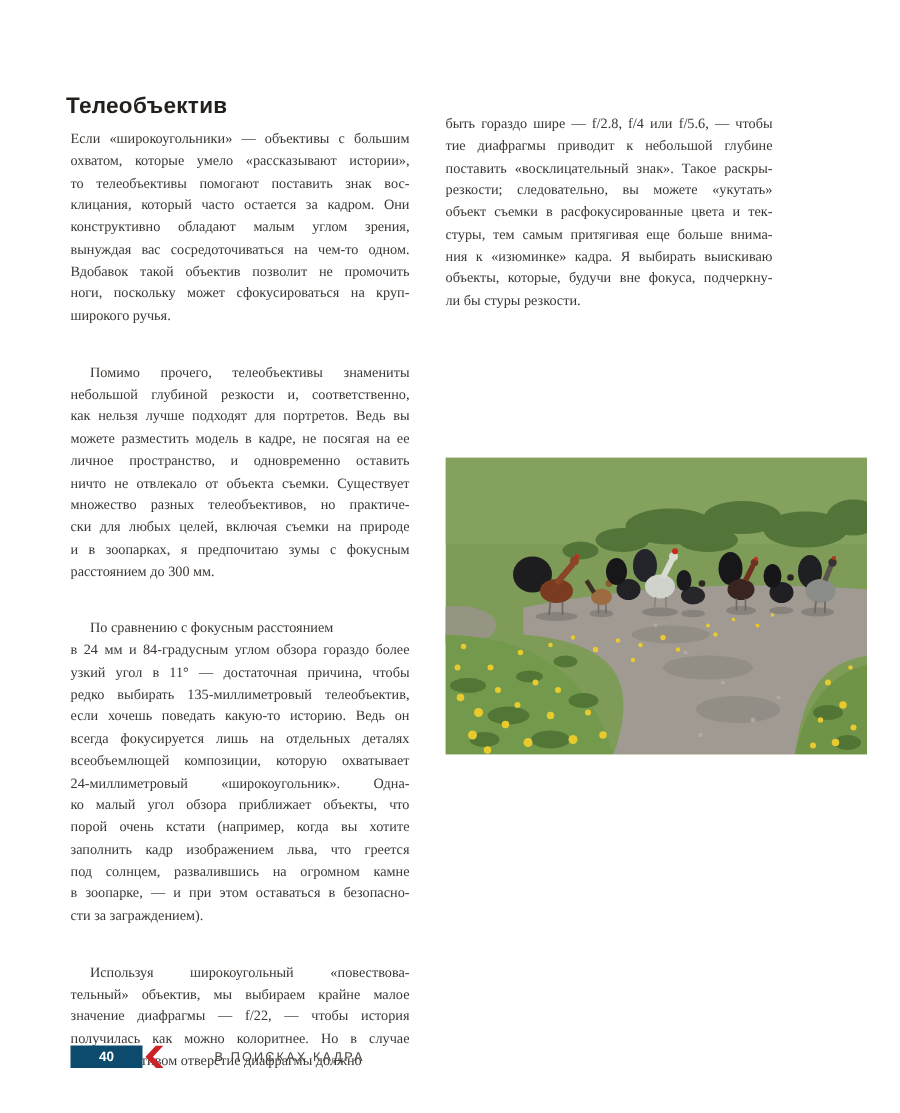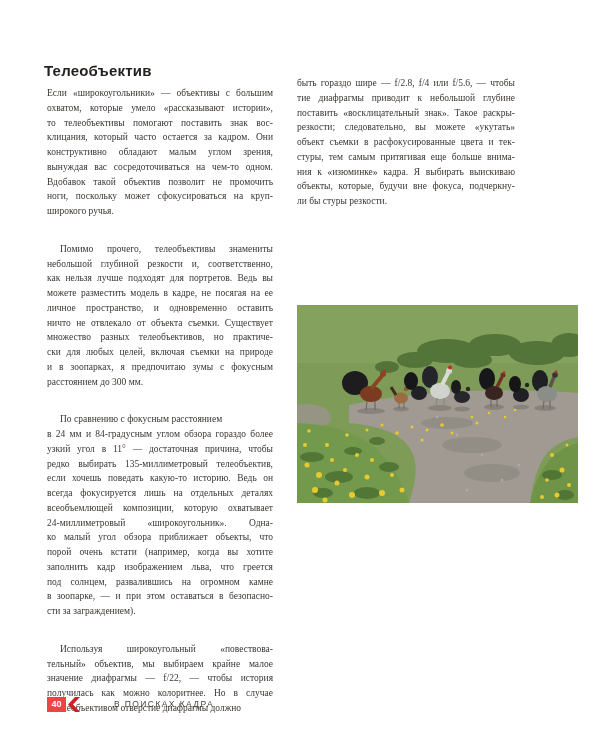--- a/index.html
+++ b/index.html
@@ -14,21 +14,21 @@
   .para{margin:0;padding:0;}
   .line{height:14.75px;line-height:14.75px;font-size:9.5px;color:#3a3633;
         white-space:nowrap;overflow:hidden;
         text-align:justify;text-align-last:justify;}
   .line.noStretch{text-align-last:left;}
   .line.indent{text-indent:13px;margin-top:23px;}
   .photo{position:absolute;left:297px;top:305px;width:281px;height:198px;margin:0;}
   .photo svg{display:block;}
   .footer{position:absolute;left:47px;top:696px;height:16px;display:flex;align-items:center;}
   .badge{display:flex;align-items:center;justify-content:center;
-        width:19px;height:15px;background:#ef4444;color:#ffffff;
+        width:48px;height:15px;background:#0c4a6e;color:#ffffff;
         font-family:"Liberation Sans", sans-serif;font-weight:700;font-size:9px;}
   .notch{margin-left:1px;display:block;}
   .book-title{margin-left:22px;font-family:"Liberation Sans", sans-serif;
         font-size:8.5px;letter-spacing:1.4px;color:#4a443f;font-weight:400;padding-left:12px;}
 </style>
 </head>
 <body>
 
 <div class="page">
 

